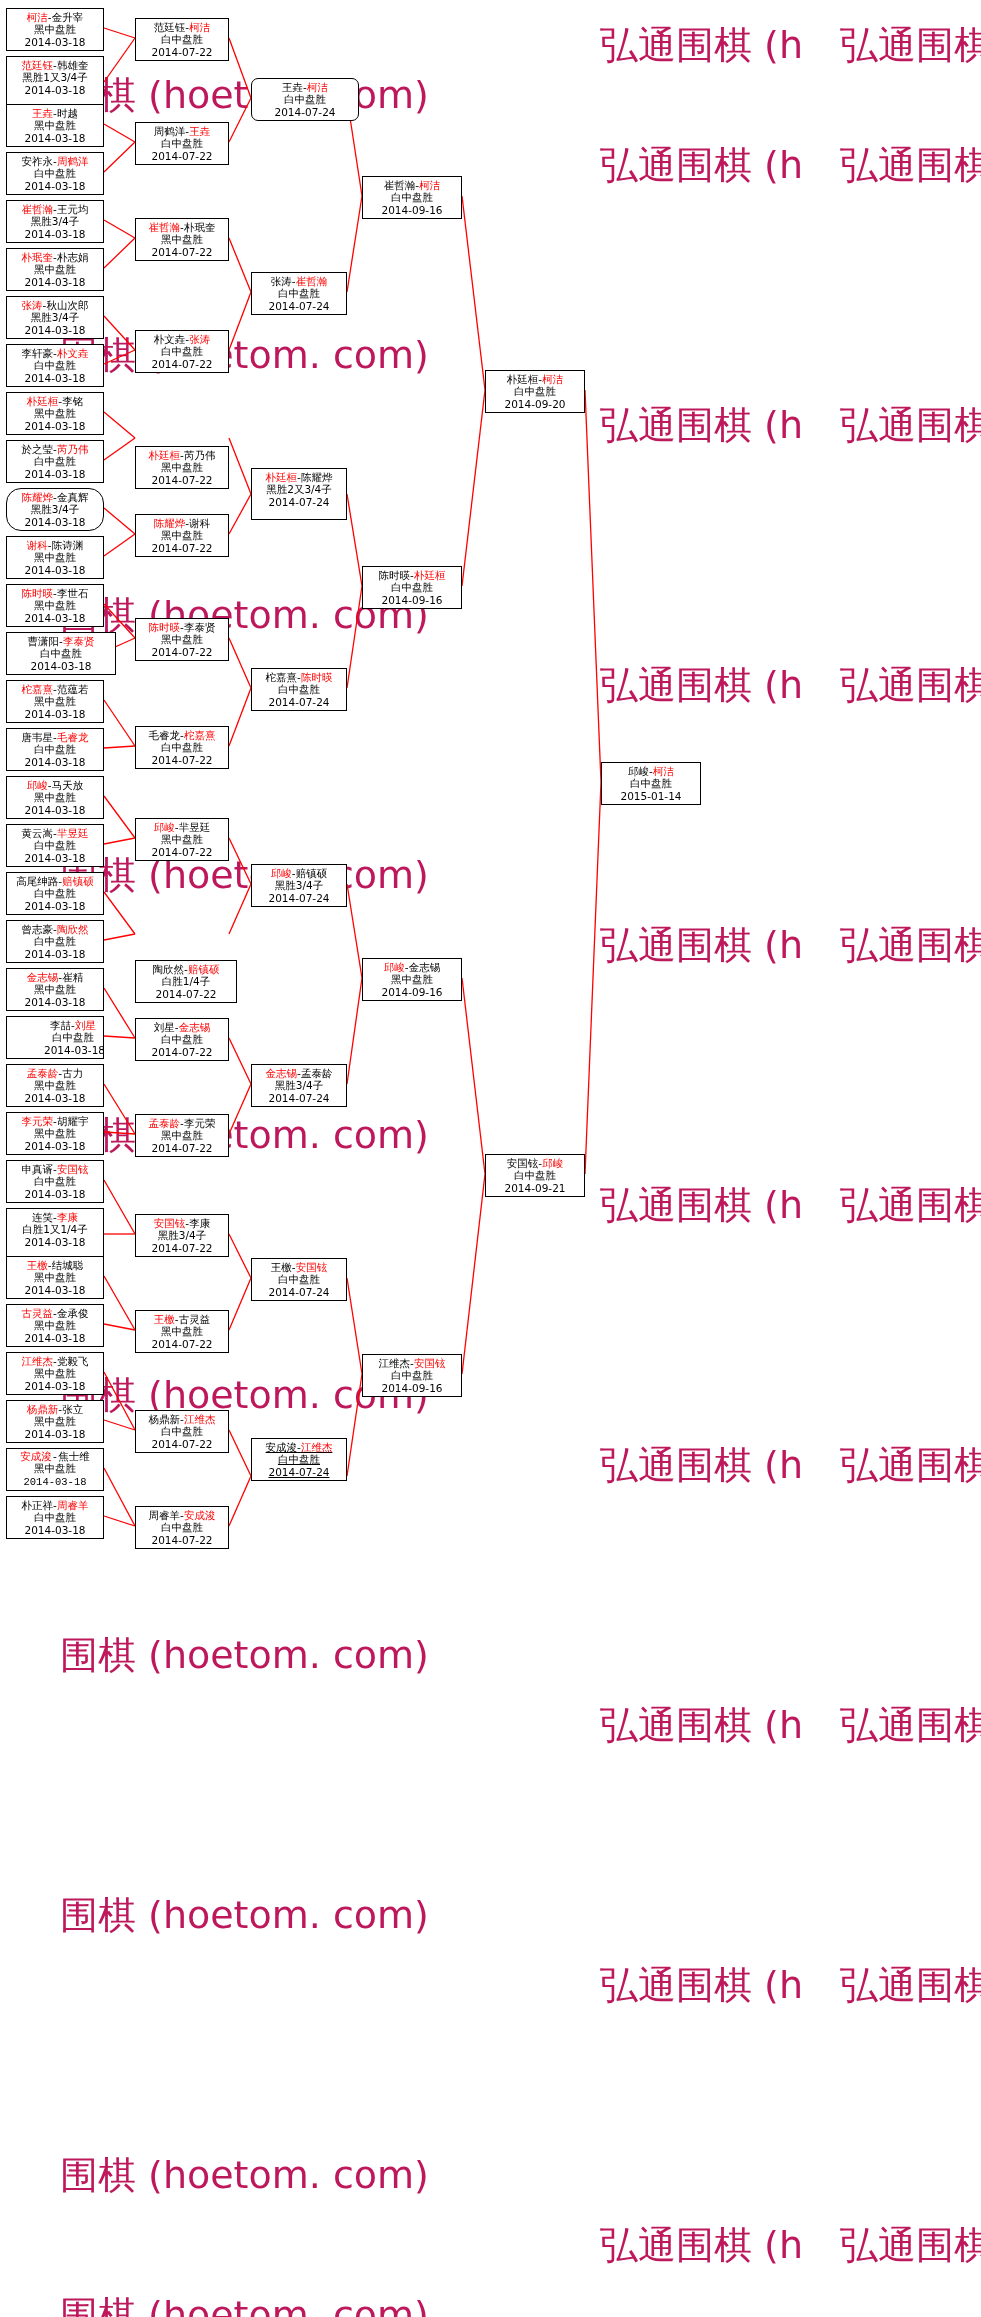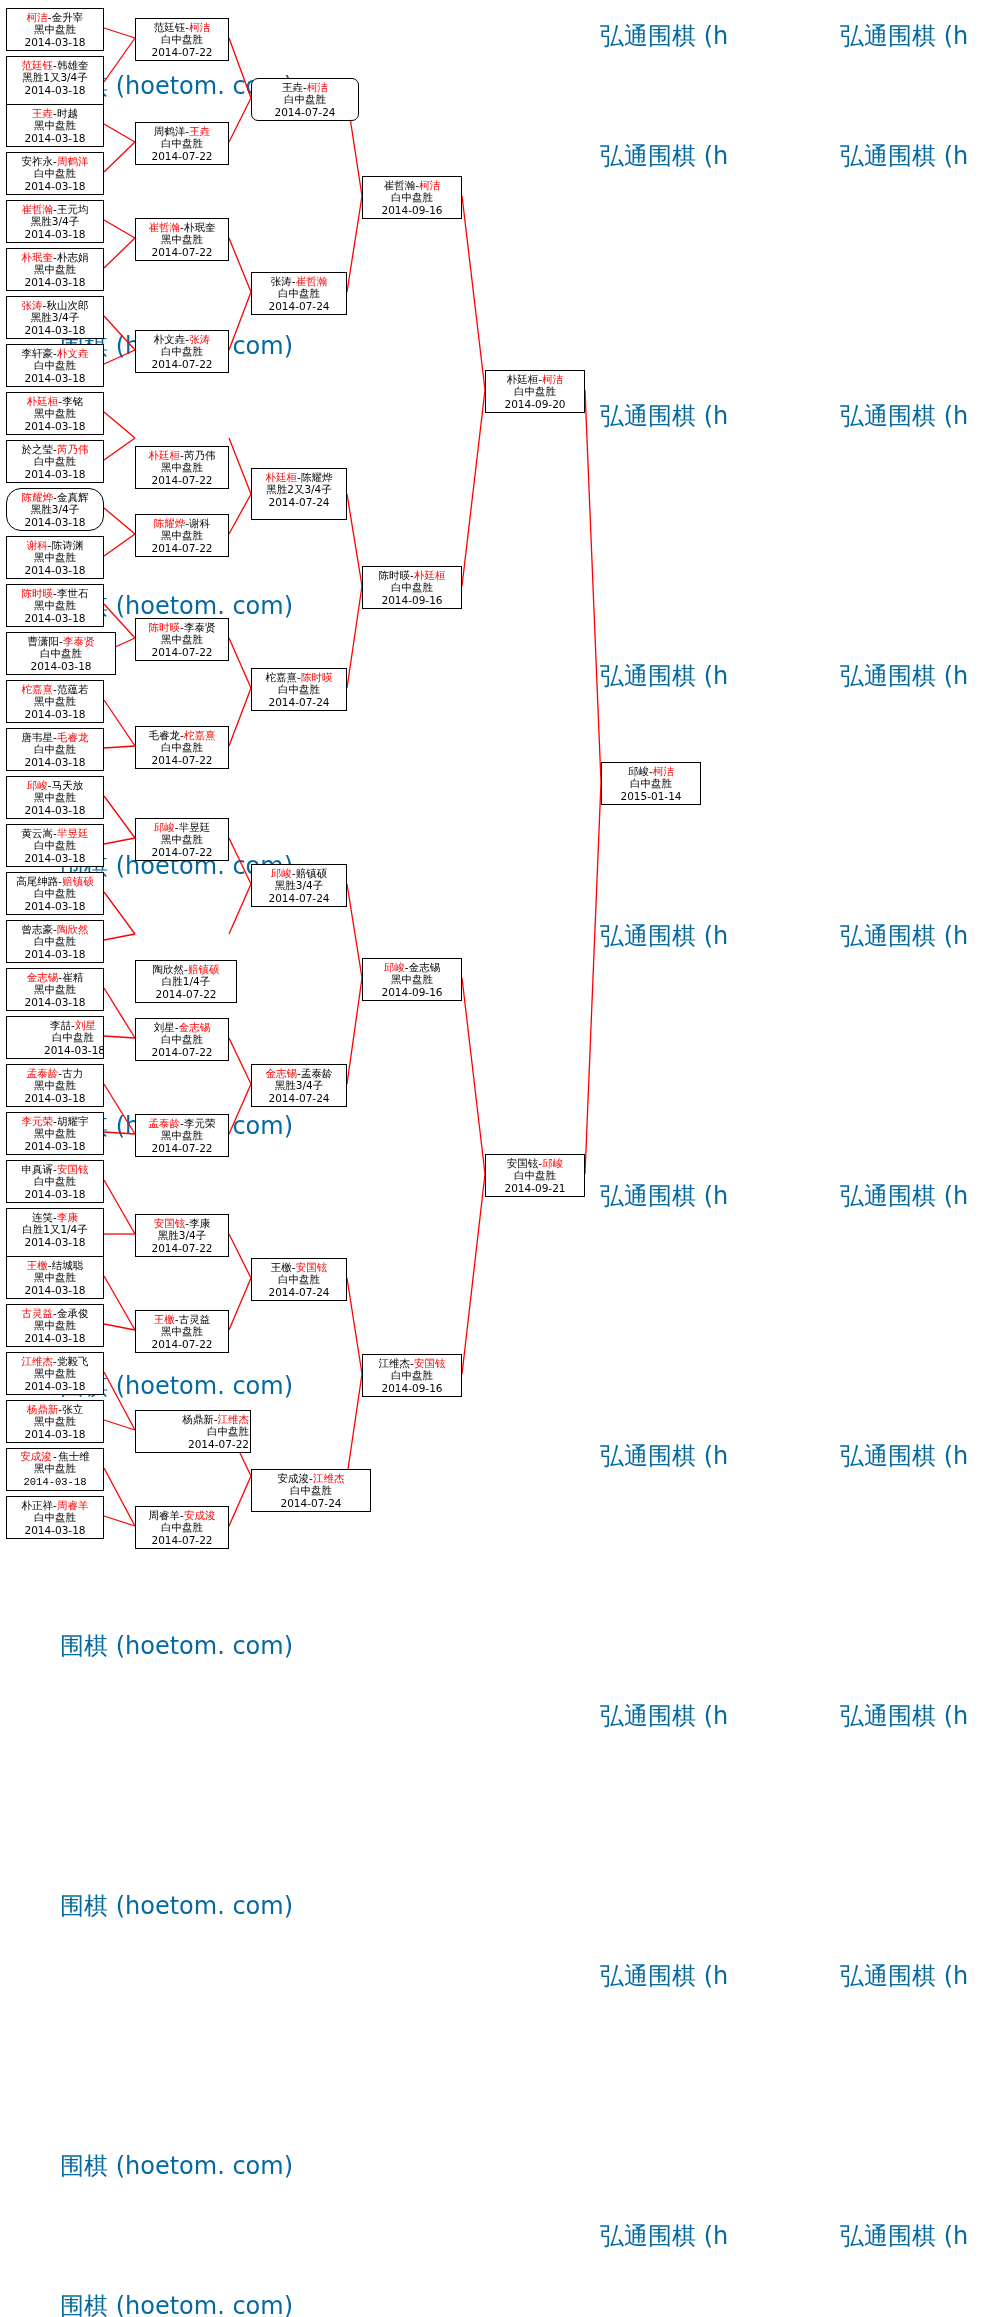--- a/index.html
+++ b/index.html
@@ -19,22 +19,22 @@
   }
   #watermark-layer {
     position: absolute;
     left: 0; top: 0;
     width: 981px; height: 2317px;
     pointer-events: none;
     z-index: 1;
   }
   .wm {
     position: absolute;
-    color: #0369a1;
-    font-size: 24px;
+    color: #be185d;
+    font-size: 38px;
     font-family: "DejaVu Sans", "Liberation Sans", sans-serif;
     white-space: nowrap;
   }
   #lines-layer {
     position: absolute;
     left: 0; top: 0;
     z-index: 2;
   }
   #nodes-layer {
     position: absolute;
@@ -402,21 +402,21 @@
       <div class="match r1" style="left: 135px; top: 1214px; width: 94px; min-height: 40px;">
         <span class="players"><span class="p-w">安国铉</span><span class="sep">-</span><span class="p-l">李康</span></span>
         <span class="result">黑胜3/4子</span>
         <span class="date">2014-07-22</span>
       </div>
       <div class="match r1" style="left: 135px; top: 1310px; width: 94px; min-height: 40px;">
         <span class="players"><span class="p-w">王檄</span><span class="sep">-</span><span class="p-l">古灵益</span></span>
         <span class="result">黑中盘胜</span>
         <span class="date">2014-07-22</span>
       </div>
-      <div class="match r1" style="left: 135px; top: 1410px; width: 116px; min-height: 40px; text-align: right;">
+      <div class="match r1" style="left: 135px; top: 1410px; width: 94px; min-height: 40px;">
         <span class="players"><span class="p-l">杨鼎新</span><span class="sep">-</span><span class="p-w">江维杰</span></span>
         <span class="result">白中盘胜</span>
         <span class="date">2014-07-22</span>
       </div>
       <div class="match r1" style="left: 135px; top: 1506px; width: 94px; min-height: 40px;">
         <span class="players"><span class="p-l">周睿羊</span><span class="sep">-</span><span class="p-w">安成浚</span></span>
         <span class="result">白中盘胜</span>
         <span class="date">2014-07-22</span>
       </div>
       <div class="match r2" style="left: 251px; top: 78px; width: 108px; min-height: 40px; border-radius: 7px;">
@@ -447,21 +447,21 @@
       <div class="match r2" style="left: 251px; top: 1064px; width: 96px; min-height: 40px;">
         <span class="players"><span class="p-w">金志锡</span><span class="sep">-</span><span class="p-l">孟泰龄</span></span>
         <span class="result">黑胜3/4子</span>
         <span class="date">2014-07-24</span>
       </div>
       <div class="match r2" style="left: 251px; top: 1258px; width: 96px; min-height: 40px;">
         <span class="players"><span class="p-l">王檄</span><span class="sep">-</span><span class="p-w">安国铉</span></span>
         <span class="result">白中盘胜</span>
         <span class="date">2014-07-24</span>
       </div>
-      <div class="match r2" style="left: 251px; top: 1469px; width: 120px; min-height: 40px;">
+      <div class="match r2" style="left: 251px; top: 1438px; width: 96px; min-height: 40px; text-decoration: underline;">
         <span class="players"><span class="p-l">安成浚</span><span class="sep">-</span><span class="p-w">江维杰</span></span>
         <span class="result">白中盘胜</span>
         <span class="date">2014-07-24</span>
       </div>
       <div class="match r3" style="left: 362px; top: 176px; width: 100px; min-height: 40px;">
         <span class="players"><span class="p-l">崔哲瀚</span><span class="sep">-</span><span class="p-w">柯洁</span></span>
         <span class="result">白中盘胜</span>
         <span class="date">2014-09-16</span>
       </div>
       <div class="match r3" style="left: 362px; top: 566px; width: 100px; min-height: 40px;">

